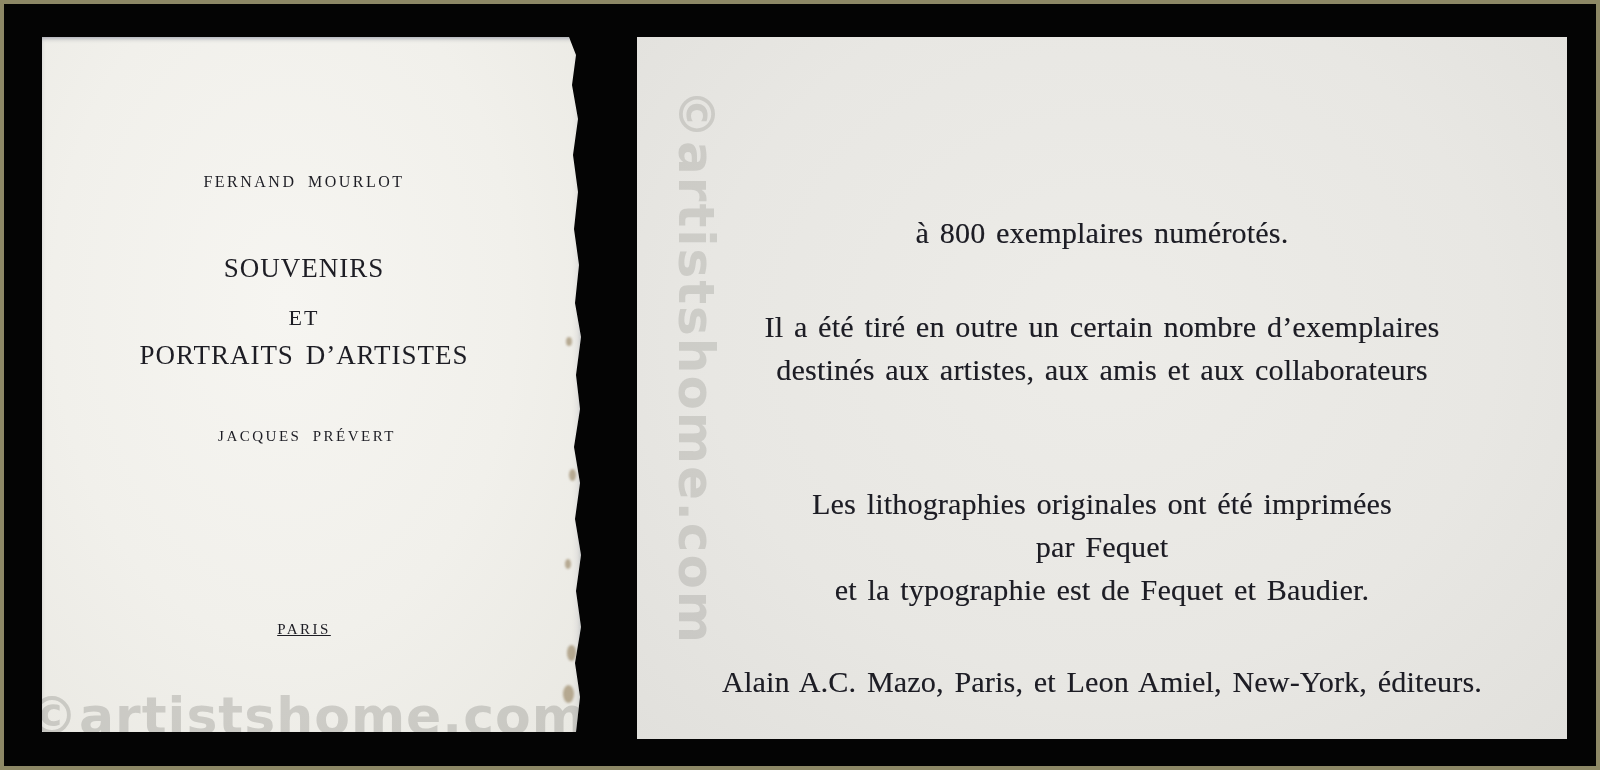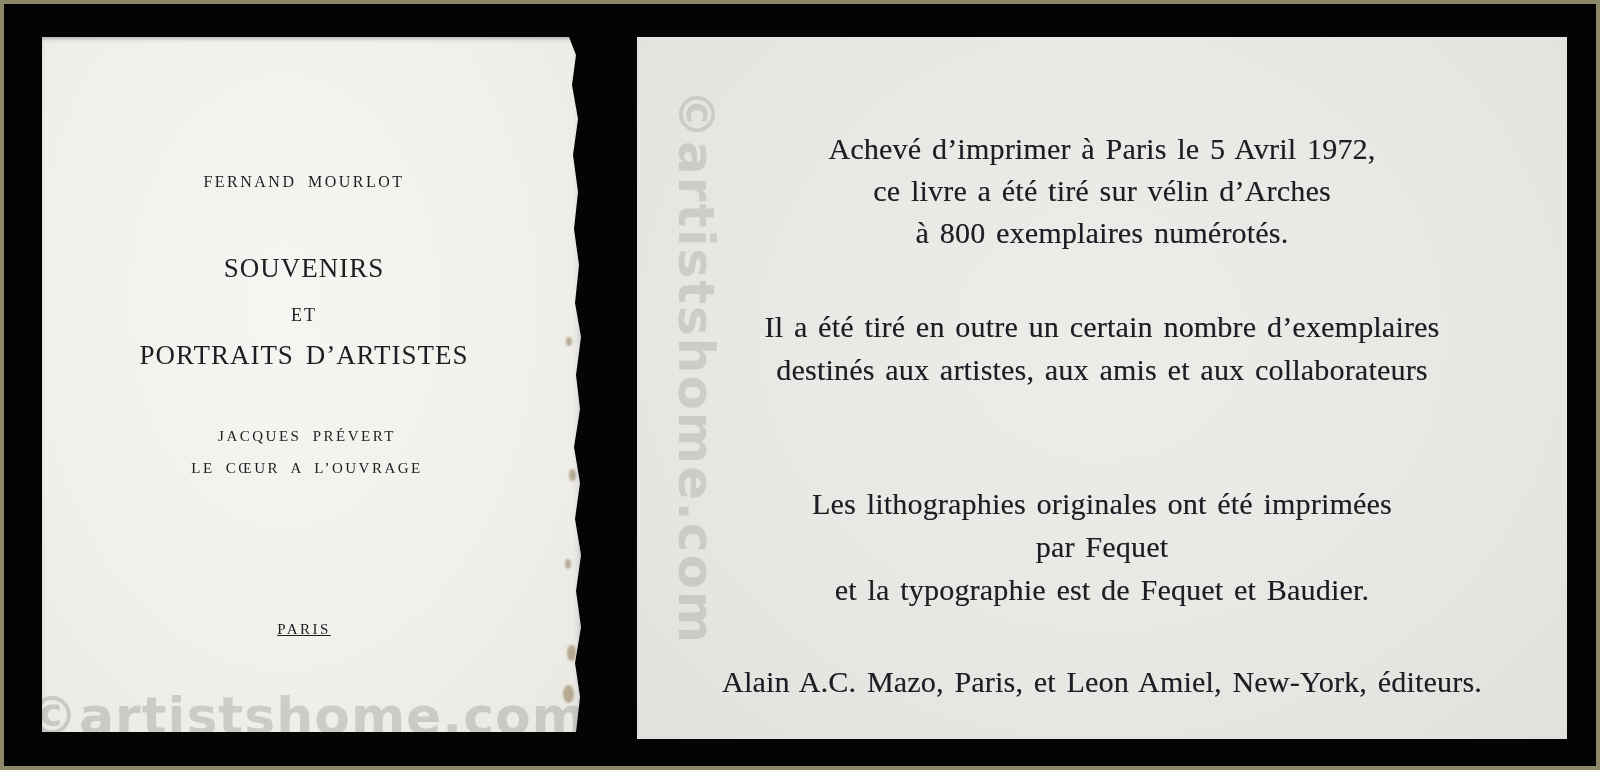--- a/index.html
+++ b/index.html
@@ -20,21 +20,21 @@
     clip-path:polygon(0px 0px,527px 0px,534px 18px,530px 48px,536px 82px,531px 118px,
       536px 155px,532px 192px,537px 228px,533px 266px,539px 300px,534px 338px,
       538px 372px,532px 410px,538px 446px,533px 482px,539px 518px,534px 554px,
       539px 590px,533px 626px,538px 660px,534px 695px,0px 695px);
     box-shadow:inset -5px 0 7px -3px rgba(110,115,135,.38), inset 0 3px 5px -2px rgba(60,70,100,.45);
     overflow:hidden;
   }
   .page-left .line{position:absolute;left:0;right:16px;text-align:center;color:var(--ink,#22222a);white-space:nowrap;}
   .lp-author{font-size:16px;letter-spacing:2.5px;word-spacing:5px;top:136px;}
   .lp-title {font-size:27px;letter-spacing:1px;word-spacing:4px;}
-  .lp-et    {font-size:18px;letter-spacing:2px;top:268px;}
+  .lp-et    {font-size:22px;letter-spacing:2px;top:268px;}
   .lp-sub   {font-size:15px;letter-spacing:2.5px;word-spacing:5px;margin-left:6px;}
   .lp-paris {font-size:15px;letter-spacing:2.5px;top:584px;text-decoration:underline;}
   .foxing{position:absolute;border-radius:50%;background:rgba(128,104,62,.5);filter:blur(1px);}
   
   .page-right{
     position:absolute;left:633px;top:33px;width:930px;height:702px;
     background:radial-gradient(ellipse at 50% 42%, #edece8 0%, #e8e7e3 60%, #e1e0dc 100%);
     overflow:hidden;
   }
   .page-right .line{
@@ -59,37 +59,34 @@
 <body>
 
 <div class="frame">
 
   <div class="page-left">
     <div class="line lp-author">FERNAND MOURLOT</div>
     <div class="line lp-title" style="top:216px">SOUVENIRS</div>
     <div class="line lp-et">ET</div>
     <div class="line lp-title" style="top:303px">PORTRAITS D’ARTISTES</div>
     <div class="line lp-sub" style="top:391px">JACQUES PRÉVERT</div>
-    <div class="line lp-sub" style="top:423px">LE CŒUR A L’OUVRAGE</div>
     <div class="line lp-paris">PARIS</div>
 
     <div class="foxing" style="left:524px;top:300px;width:6px;height:9px"></div>
     <div class="foxing" style="left:527px;top:432px;width:7px;height:12px"></div>
     <div class="foxing" style="left:523px;top:522px;width:6px;height:10px"></div>
     <div class="foxing" style="left:525px;top:608px;width:9px;height:16px"></div>
     <div class="foxing" style="left:521px;top:648px;width:11px;height:18px"></div>
 
     <div class="wm wm-bottom">©artistshome.com</div>
   </div>
 
   <div class="page-right">
     <div class="wm wm-vertical">©artistshome.com</div>
 
-    <div class="line" style="top:95px">Achevé d’imprimer à Paris le 5 Avril 1972,</div>
-    <div class="line" style="top:137px">ce livre a été tiré sur vélin d’Arches</div>
     <div class="line" style="top:179px">à 800 exemplaires numérotés.</div>
 
     <div class="line" style="top:273px">Il a été tiré en outre un certain nombre d’exemplaires</div>
     <div class="line" style="top:316px">destinés aux artistes, aux amis et aux collaborateurs</div>
 
     <div class="line" style="top:450px">Les lithographies originales ont été imprimées</div>
     <div class="line" style="top:493px">par Fequet</div>
     <div class="line" style="top:536px">et la typographie est de Fequet et Baudier.</div>
 
     <div class="line" style="top:628px">Alain A.C. Mazo, Paris, et Leon Amiel, New-York, éditeurs.</div>

